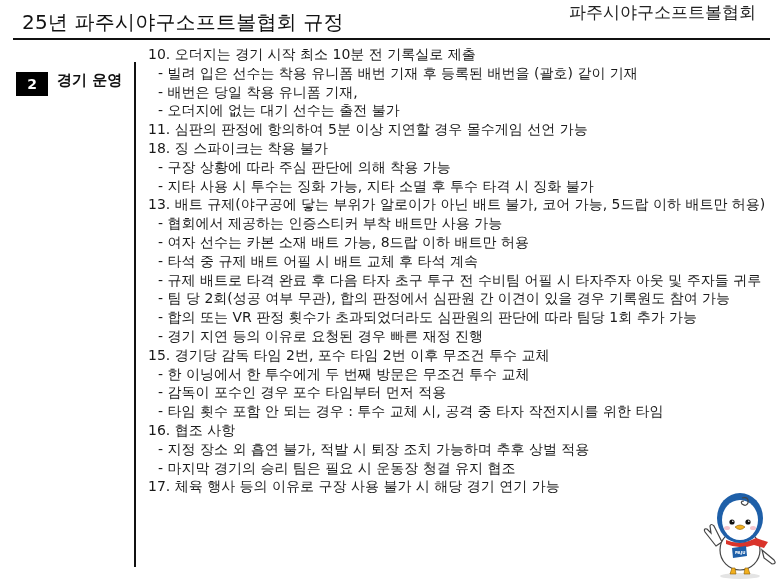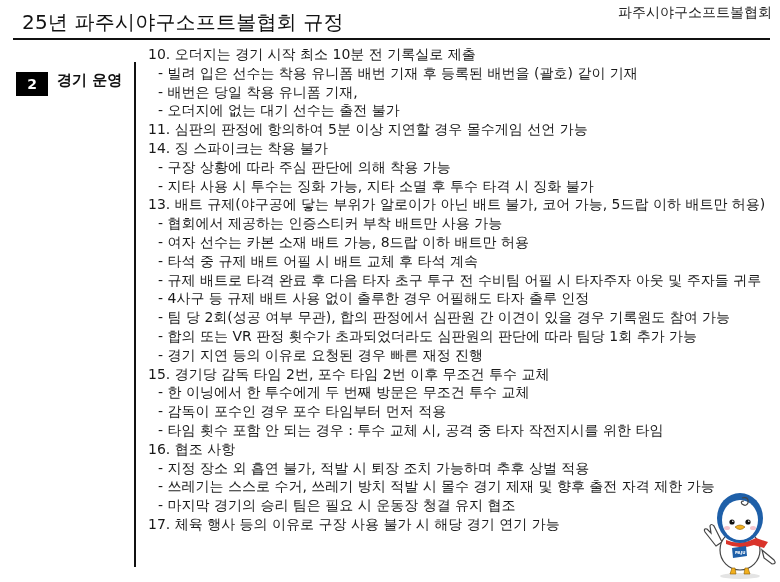--- a/index.html
+++ b/index.html
@@ -5,22 +5,22 @@
     html, body { margin: 0; padding: 0; }
     body {
       width: 780px; height: 582px; background: #ffffff; position: relative; overflow: hidden;
       font-family: "DejaVu Sans", "Liberation Sans", sans-serif; color: #1a1a1a;
     }
     .title {
       position: absolute; left: 22px; top: 9px;
       font-size: 20px; font-weight: normal; letter-spacing: 0.2px; color: #111;
     }
     .org {
-      position: absolute; right: 8px; top: 5px; text-align: left;
-      font-size: 14px; line-height: 15px; color: #222;
+      position: absolute; right: 24px; top: 5px; text-align: left;
+      font-size: 17px; line-height: 15px; color: #222;
     }
     .header-rule {
       position: absolute; left: 13px; right: 10px; top: 38px; height: 2px; background: #111;
     }
     .section-num {
       position: absolute; left: 16px; top: 72px; width: 32px; height: 24px;
       background: #000; color: #fff; font-weight: bold; font-size: 14px;
       display: flex; align-items: center; justify-content: center;
     }
     .section-title {
@@ -56,47 +56,45 @@
   <div class="item">
     <div>10. 오더지는 경기 시작 최소 10분 전 기록실로 제출</div>
     <div class="sub">- 빌려 입은 선수는 착용 유니폼 배번 기재 후 등록된 배번을 (괄호) 같이 기재</div>
     <div class="sub">- 배번은 당일 착용 유니폼 기재,</div>
     <div class="sub">- 오더지에 없는 대기 선수는 출전 불가</div>
   </div>
   <div class="item">
     <div>11. 심판의 판정에 항의하여 5분 이상 지연할 경우 몰수게임 선언 가능</div>
   </div>
   <div class="item">
-    <div>14. 징 스파이크는 착용 불가</div>
+    <div>18. 징 스파이크는 착용 불가</div>
     <div class="sub">- 구장 상황에 따라 주심 판단에 의해 착용 가능</div>
     <div class="sub">- 지타 사용 시 투수는 징화 가능, 지타 소멸 후 투수 타격 시 징화 불가</div>
   </div>
   <div class="item">
     <div>13. 배트 규제(야구공에 닿는 부위가 알로이가 아닌 배트 불가, 코어 가능, 5드랍 이하 배트만 허용)</div>
     <div class="sub">- 협회에서 제공하는 인증스티커 부착 배트만 사용 가능</div>
     <div class="sub">- 여자 선수는 카본 소재 배트 가능, 8드랍 이하 배트만 허용</div>
     <div class="sub">- 타석 중 규제 배트 어필 시 배트 교체 후 타석 계속</div>
     <div class="sub">- 규제 배트로 타격 완료 후 다음 타자 초구 투구 전 수비팀 어필 시 타자주자 아웃 및 주자들 귀루</div>
-    <div class="sub">- 4사구 등 규제 배트 사용 없이 출루한 경우 어필해도 타자 출루 인정</div>
   </div>
   <div class="item">
     <div class="sub">- 팀 당 2회(성공 여부 무관), 합의 판정에서 심판원 간 이견이 있을 경우 기록원도 참여 가능</div>
     <div class="sub">- 합의 또는 VR 판정 횟수가 초과되었더라도 심판원의 판단에 따라 팀당 1회 추가 가능</div>
     <div class="sub">- 경기 지연 등의 이유로 요청된 경우 빠른 재정 진행</div>
   </div>
   <div class="item">
     <div>15. 경기당 감독 타임 2번, 포수 타임 2번 이후 무조건 투수 교체</div>
     <div class="sub">- 한 이닝에서 한 투수에게 두 번째 방문은 무조건 투수 교체</div>
     <div class="sub">- 감독이 포수인 경우 포수 타임부터 먼저 적용</div>
     <div class="sub">- 타임 횟수 포함 안 되는 경우 : 투수 교체 시, 공격 중 타자 작전지시를 위한 타임</div>
   </div>
   <div class="item">
     <div>16. 협조 사항</div>
     <div class="sub">- 지정 장소 외 흡연 불가, 적발 시 퇴장 조치 가능하며 추후 상벌 적용</div>
-    <div class="sub">- 쓰레기는 스스로 수거, 쓰레기 방치 적발 시 몰수 경기 제재 및 향후 출전 자격 제한 가능</div>
     <div class="sub">- 마지막 경기의 승리 팀은 필요 시 운동장 청결 유지 협조</div>
   </div>
   <div class="item">
     <div>17. 체육 행사 등의 이유로 구장 사용 불가 시 해당 경기 연기 가능</div>
   </div>
 </div>
 
 <div class="mascot">
   <svg width="76" height="92" viewBox="0 0 76 92">
     <ellipse cx="38" cy="88" rx="20" ry="3" fill="#e4e4e4"></ellipse>

